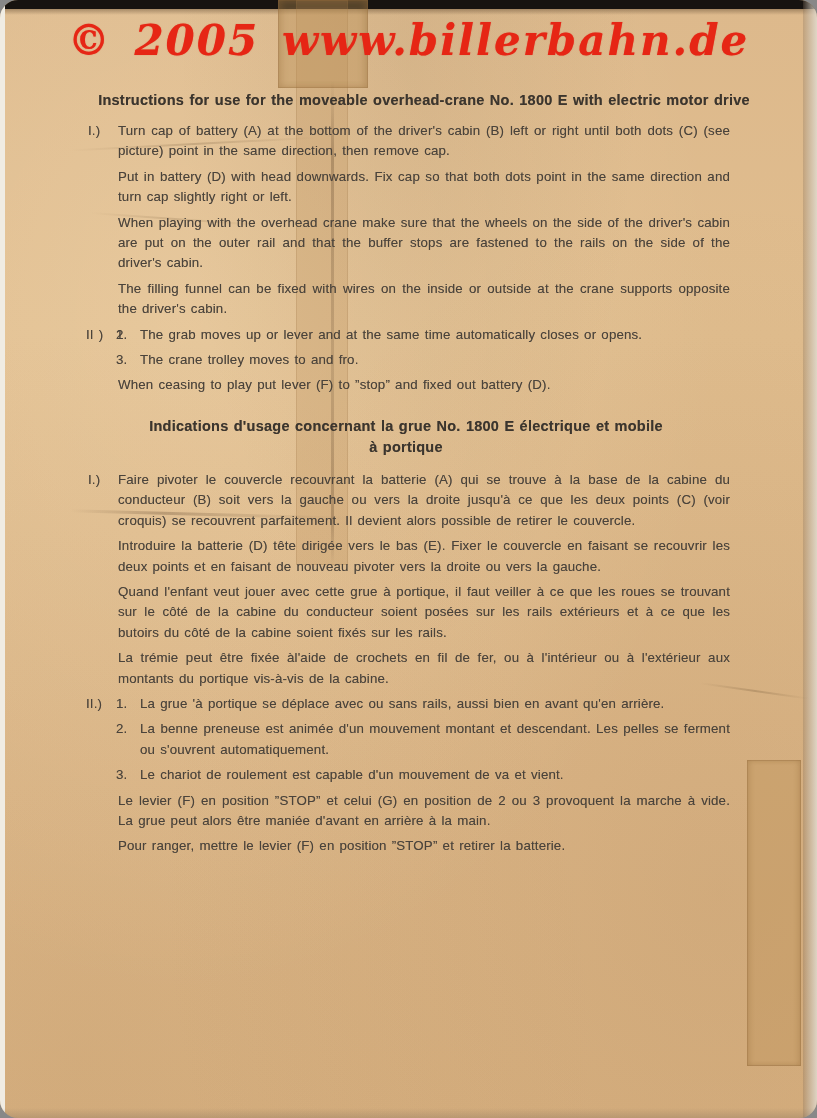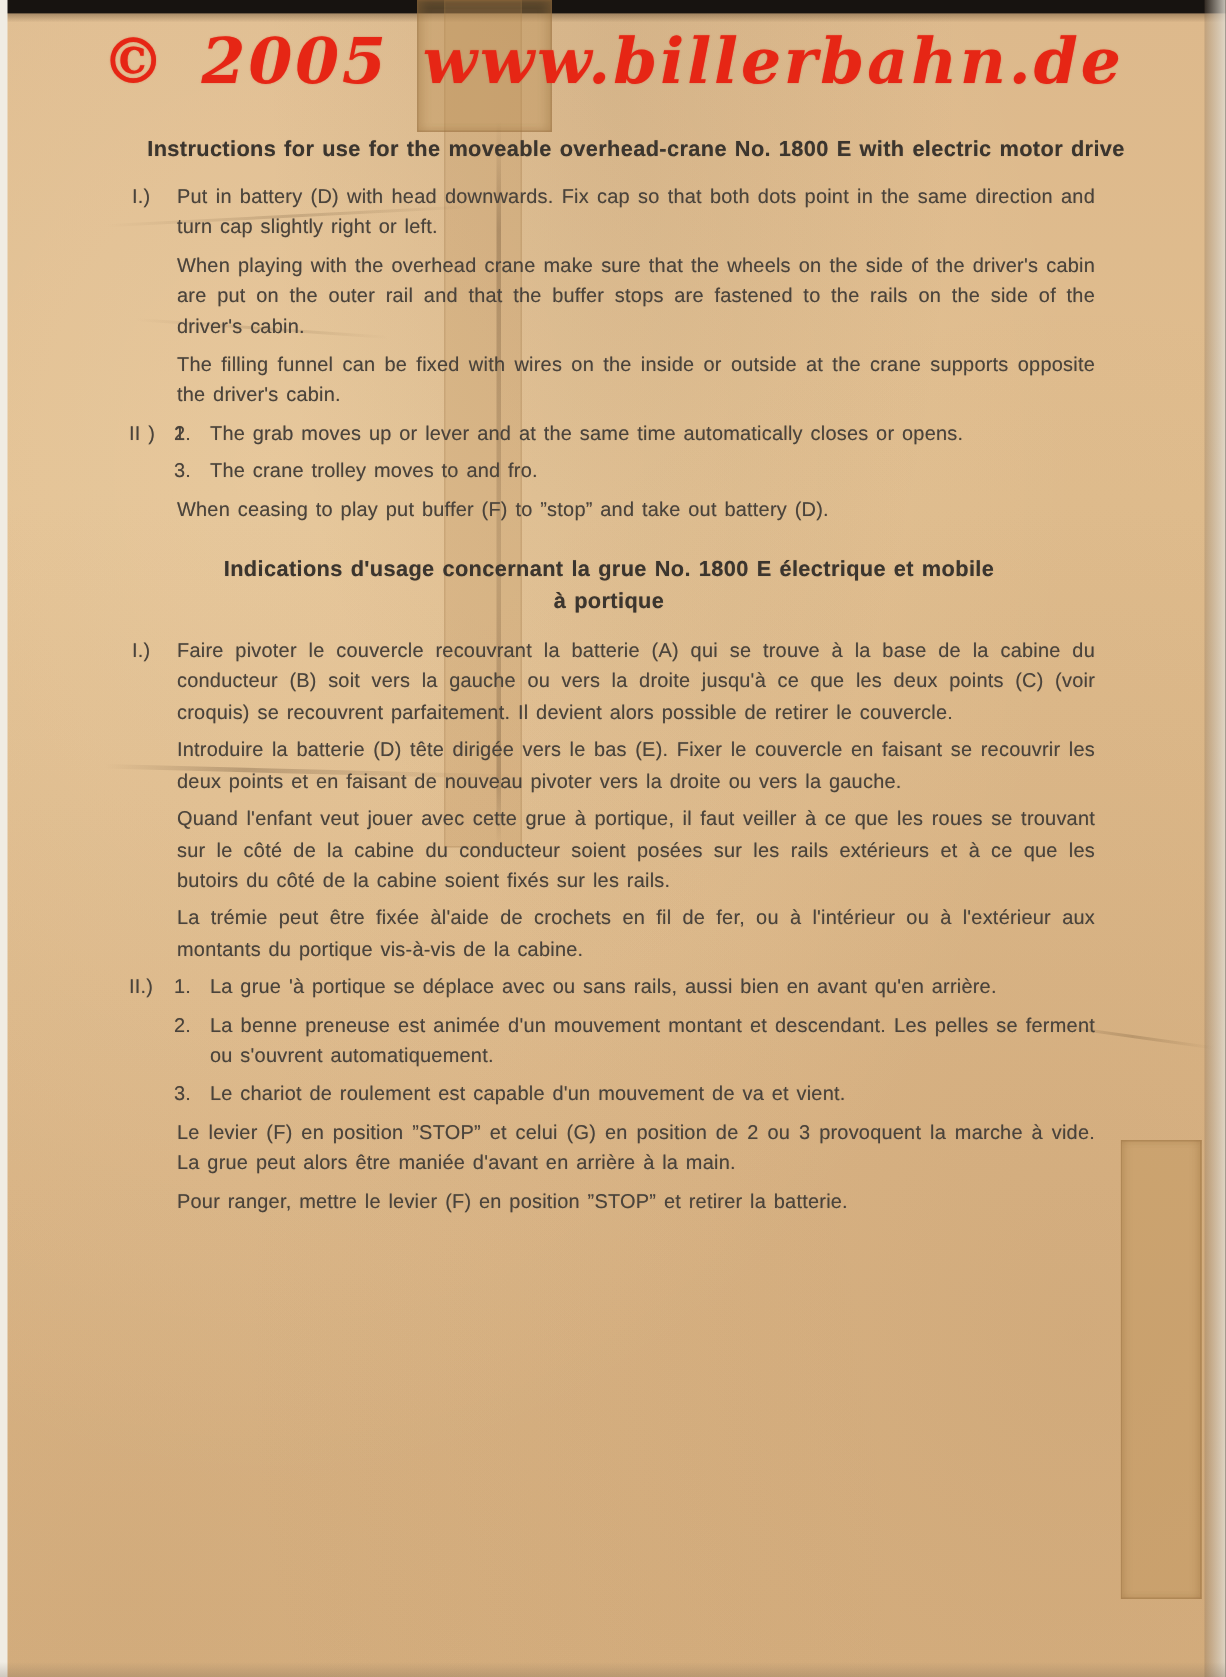--- a/index.html
+++ b/index.html
@@ -7,20 +7,21 @@
     position:relative;
     width:817px;height:1118px;
     overflow:hidden;
     font-family:"Liberation Sans",sans-serif;
     background:
       radial-gradient(ellipse at 22% 28%, rgba(255,238,205,0.22), transparent 60%),
       radial-gradient(ellipse at 50% 4%, rgba(120,90,55,0.12), transparent 40%),
       radial-gradient(ellipse at 88% 80%, rgba(160,120,75,0.16), transparent 55%),
       radial-gradient(ellipse at 10% 95%, rgba(150,115,70,0.10), transparent 50%),
       linear-gradient(180deg,#ddb98c 0%,#e0bd8e 30%,#dcb687 70%,#d8b181 100%);
+    border-radius: 18px;
   }
   
   .edge-top{position:absolute;top:0;left:0;width:817px;height:9px;background:#171310;}
   .edge-top-shadow{position:absolute;top:9px;left:0;width:817px;height:6px;
     background:linear-gradient(180deg,rgba(60,40,20,0.35),transparent);}
   .edge-left{position:absolute;top:0;left:0;width:5px;height:1118px;background:#f0ece3;}
   .edge-right{position:absolute;top:0;right:0;width:14px;height:1118px;
     background:linear-gradient(90deg,rgba(120,100,80,0.28),rgba(224,219,208,0.85));}
   .edge-bottom{position:absolute;bottom:0;left:0;width:817px;height:10px;
     background:linear-gradient(0deg,rgba(110,95,80,0.25),transparent);}
@@ -109,20 +110,21 @@
   <div class="crease crease-r1"></div>
 
   <div class="watermark">© 2005 www.billerbahn.de</div>
 
   <div class="content">
 
     <h2 class="heading heading-en">Instructions for use for the moveable overhead-crane No. 1800 E with electric motor drive</h2>
 
     <div class="para">
       <span class="plabel">I.)</span>
+      <span>Turn cap of battery (A) at the bottom of the driver's cabin (B) left or right until both dots (C) (see picture) point in the same direction, then remove cap.</span>
     </div>
     <div class="para">
       <span>Put in battery (D) with head downwards. Fix cap so that both dots point in the same direction and turn cap slightly right or left.</span>
     </div>
     <div class="para">
       <span>When playing with the overhead crane make sure that the wheels on the side of the driver's cabin are put on the outer rail and that the buffer stops are fastened to the rails on the side of the driver's cabin.</span>
     </div>
     <div class="para">
       <span>The filling funnel can be fixed with wires on the inside or outside at the crane supports opposite the driver's cabin.</span>
     </div>
@@ -134,21 +136,21 @@
     <div class="item">
       <span class="inum">2</span>
       <span>The grab moves up or lever and at the same time automatically closes or opens.</span>
     </div>
     <div class="item">
       <span class="inum">3.</span>
       <span>The crane trolley moves to and fro.</span>
     </div>
 
     <div class="para">
-      <span>When ceasing to play put buffer (F) to ”stop” and take out battery (D).</span>
+      <span>When ceasing to play put lever (F) to ”stop” and fixed out battery (D).</span>
     </div>
 
     <h2 class="heading heading-fr">Indications d'usage concernant la grue No. 1800 E électrique et mobile à portique</h2>
 
     <div class="para">
       <span class="plabel">I.)</span>
       <span>Faire pivoter le couvercle recouvrant la batterie (A) qui se trouve à la base de la cabine du conducteur (B) soit vers la gauche ou vers la droite jusqu'à ce que les deux points (C) (voir croquis) se recouvrent parfaitement. Il devient alors possible de retirer le couvercle.</span>
     </div>
     <div class="para">
       <span>Introduire la batterie (D) tête dirigée vers le bas (E). Fixer le couvercle en faisant se recouvrir les deux points et en faisant de nouveau pivoter vers la droite ou vers la gauche.</span>

